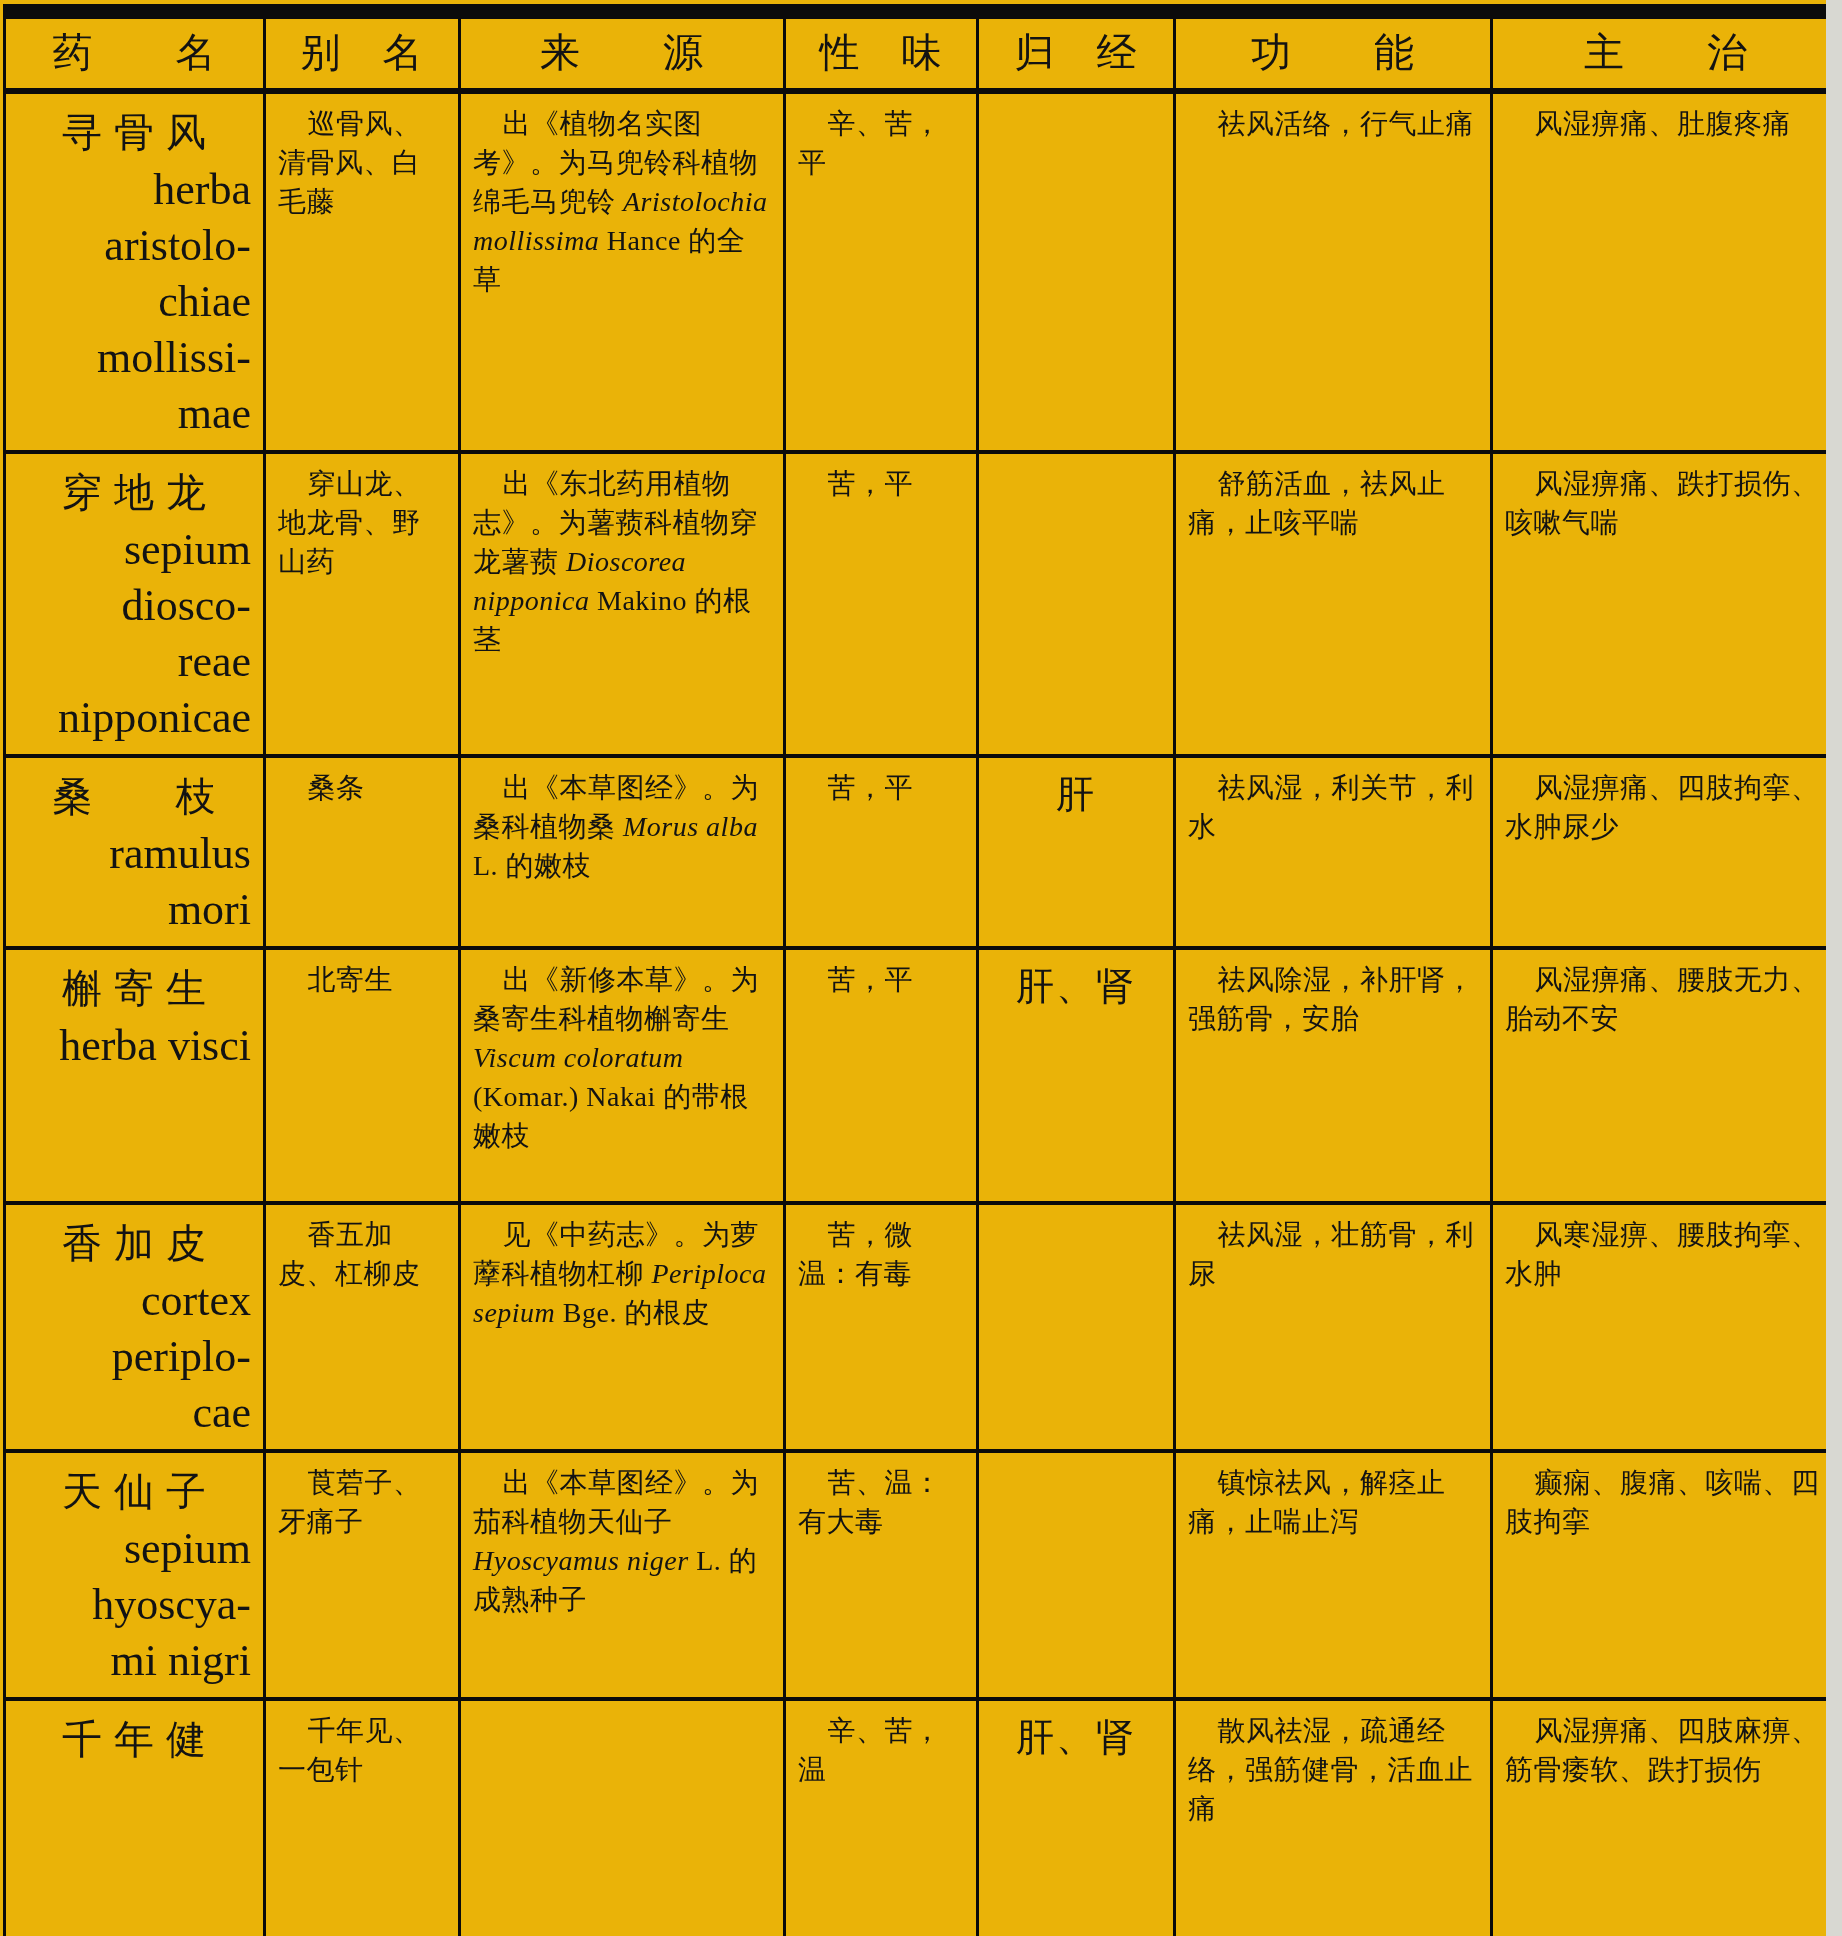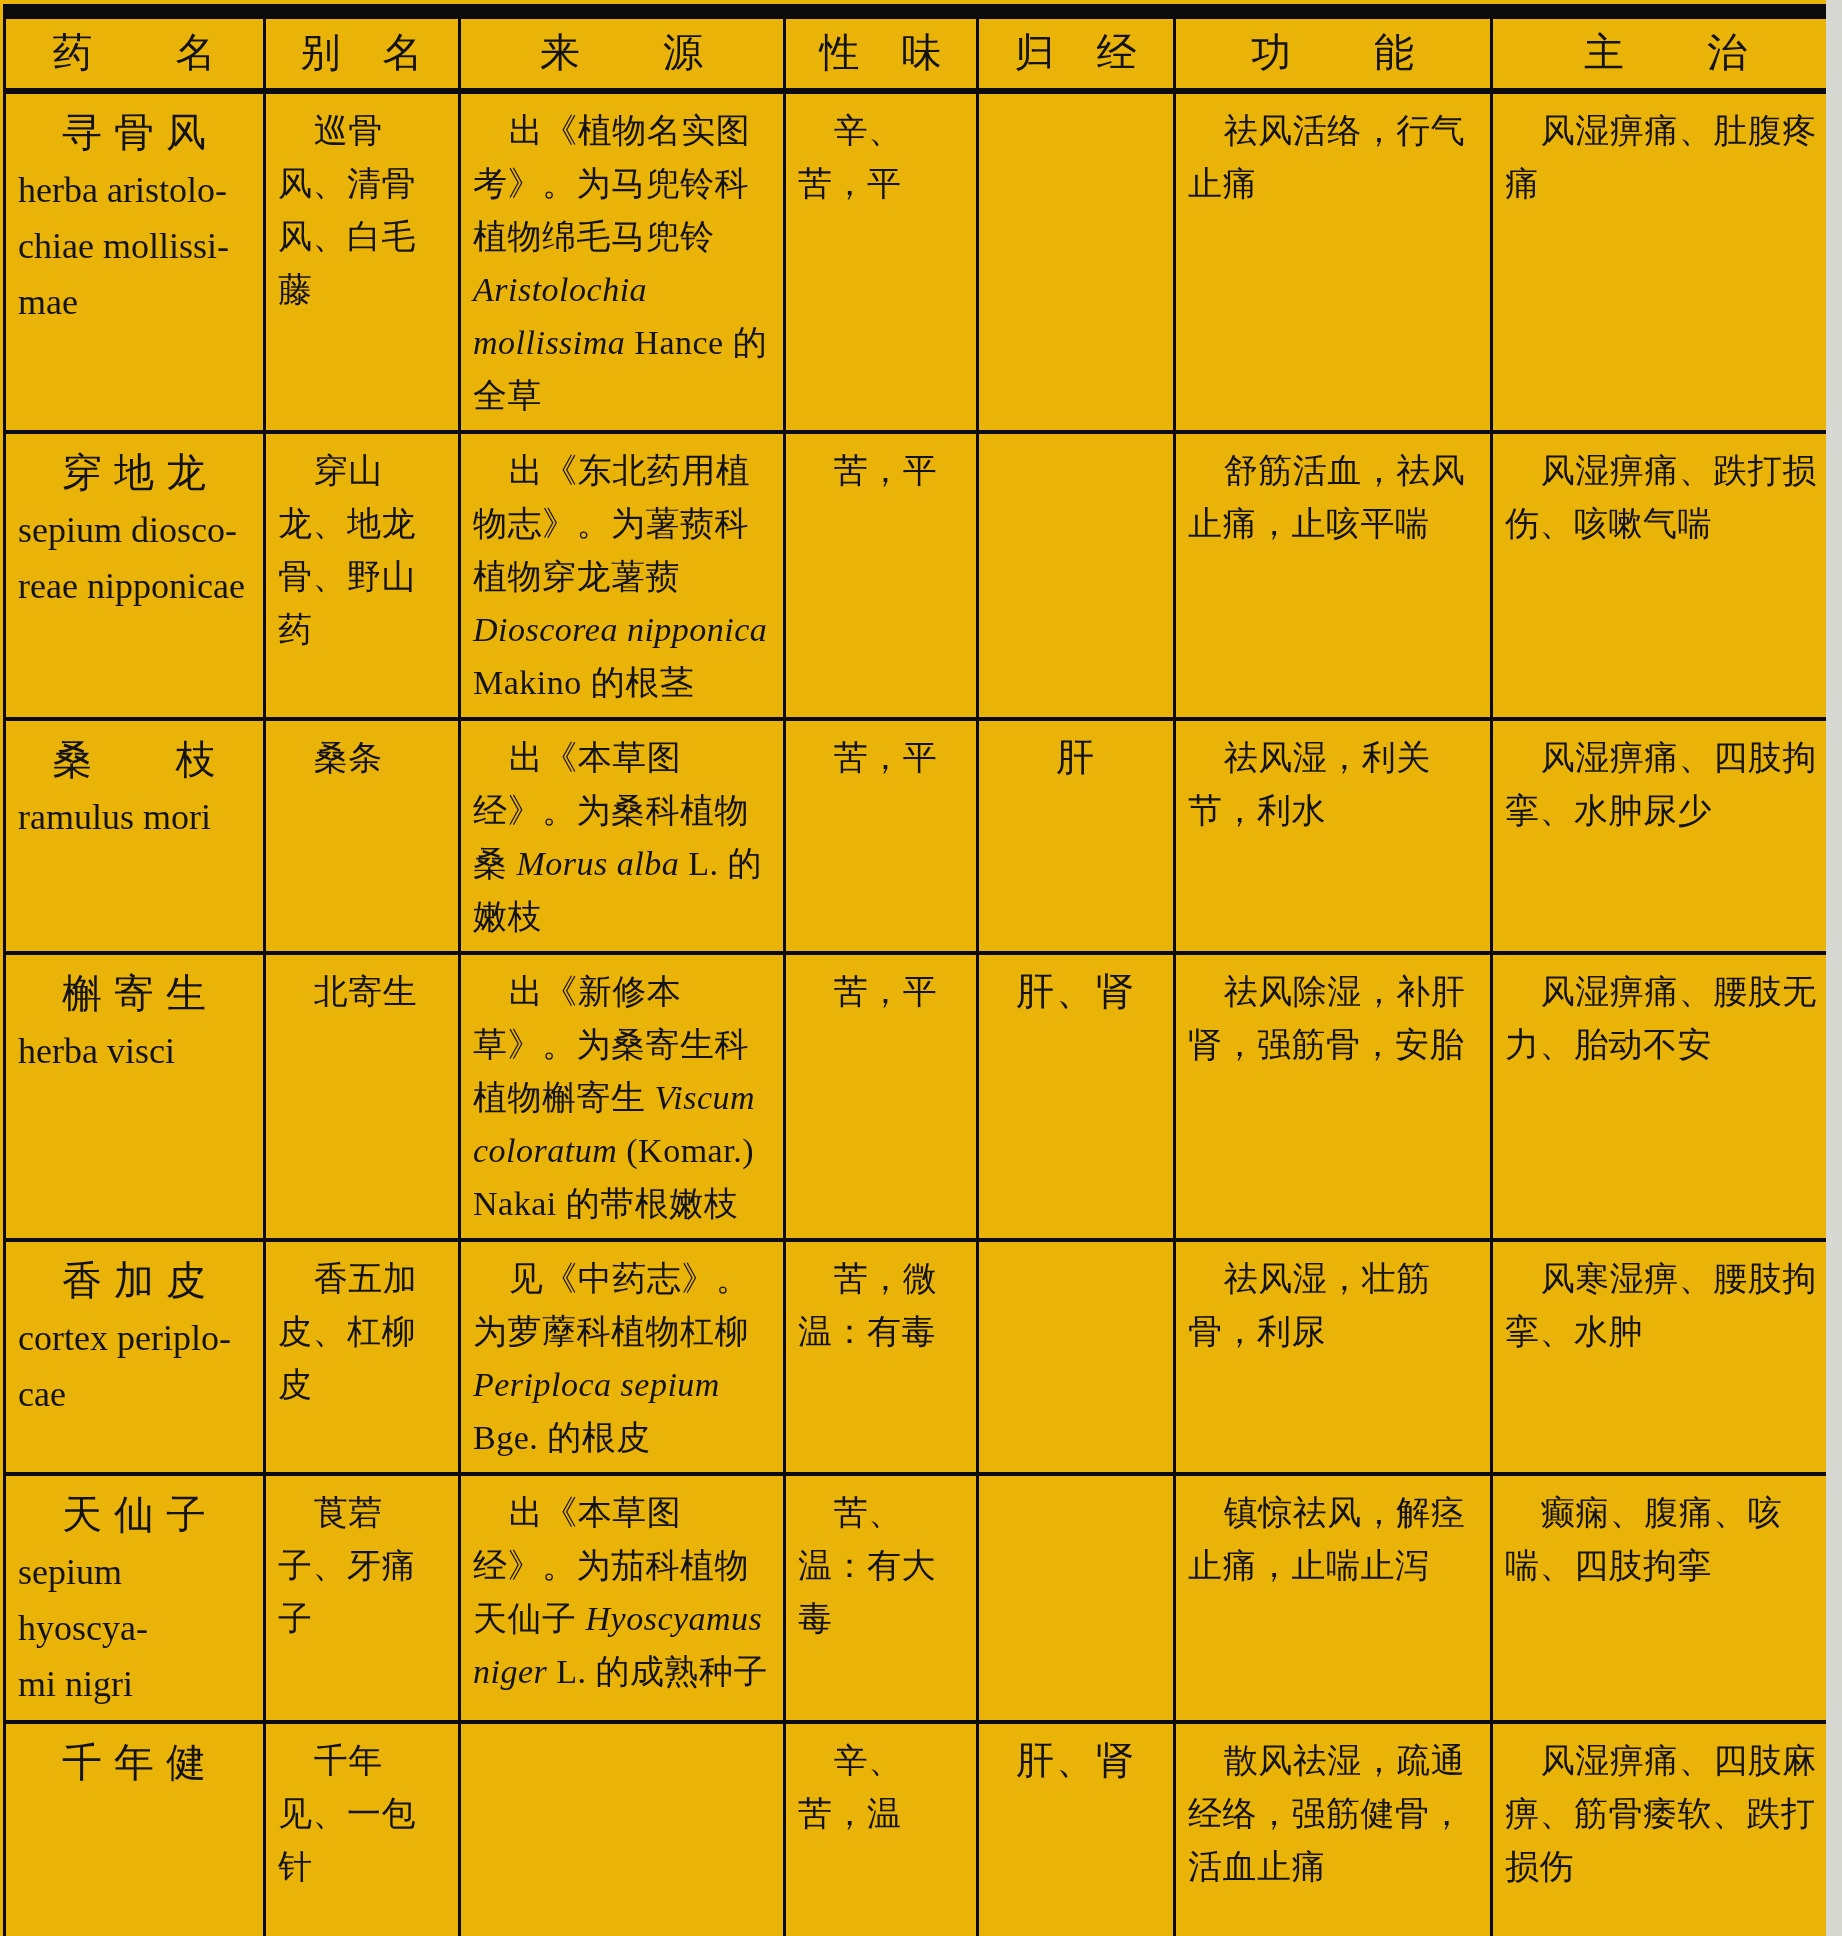--- a/index.html
+++ b/index.html
@@ -41,34 +41,34 @@
   tbody tr:nth-child(2){ height:251px; }
   tbody tr:nth-child(3){ height:166px; }
   tbody tr:nth-child(4){ height:255px; }
   tbody tr:nth-child(5){ height:192px; }
   tbody tr:nth-child(6){ height:189px; }
   tbody tr:nth-child(7){ height:248px; }
   tbody tr:nth-child(8){ height:293px; }
 
   .cell-text {
     margin:0;
-    font-size:34px;
-    line-height:53px;
+    font-size:28px;
+    line-height:39px;
     text-indent:1.05em;
     letter-spacing:0.5px;
   }
   .zh-name {
     text-align:center;
     font-size:40px;
     line-height:58px;
     letter-spacing:1px;
   }
   .latin-name {
-    text-align:left;
-    font-size:36px;
+    text-align:right;
+    font-size:44px;
     line-height:56px;
   }
   td.meridian-cell { text-align:center; }
   .meridian-text {
     margin:0;
     font-size:38px;
     line-height:53px;
     letter-spacing:2px;
   }
   .latin { font-style:italic; }

